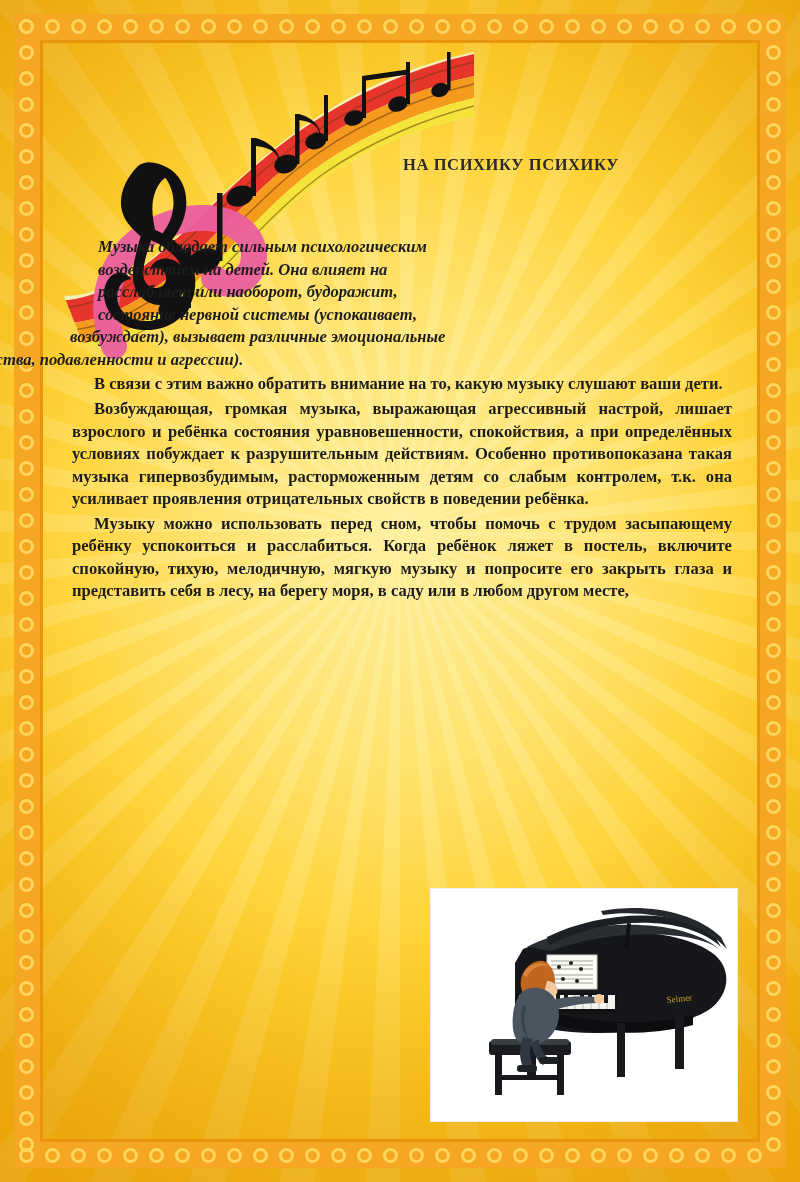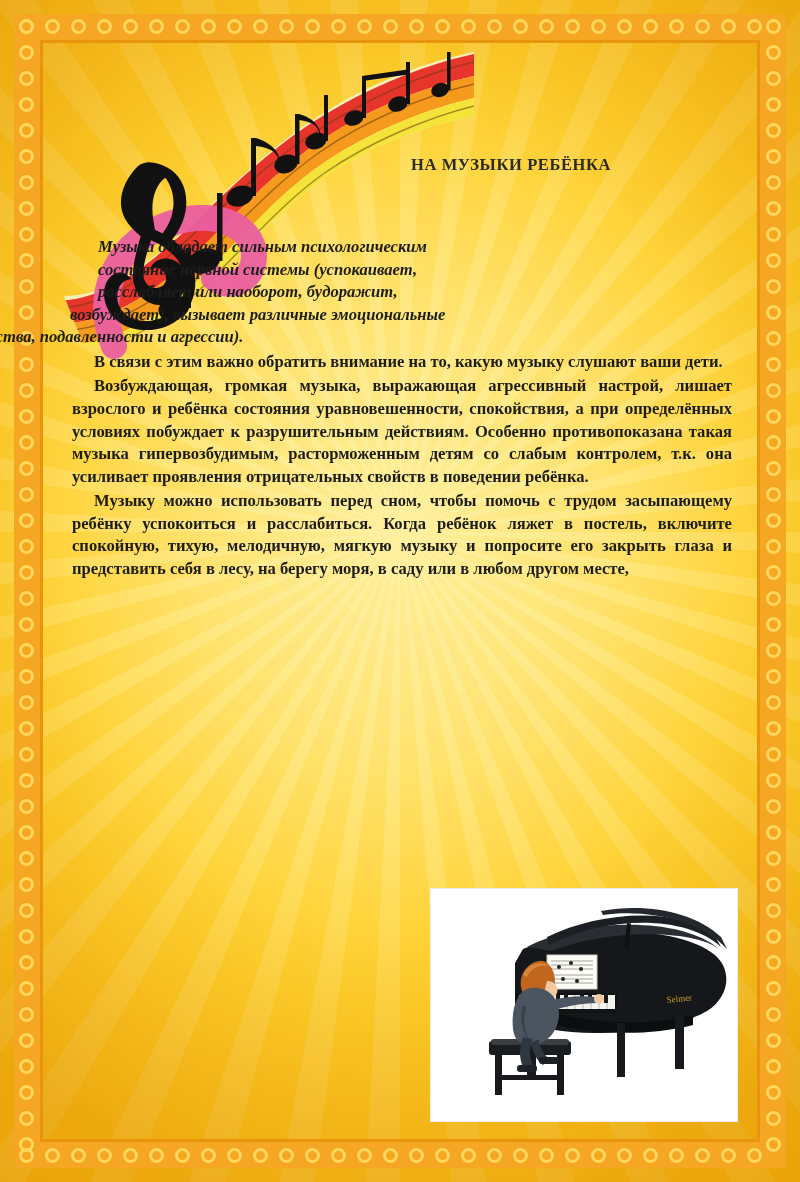--- a/index.html
+++ b/index.html
@@ -390,29 +390,30 @@
           </g>
           <g transform="translate(120,262)">
             <ellipse cx="0" cy="0" rx="16" ry="11.5" transform="rotate(-20)"></ellipse>
             <rect x="12" y="-60" width="5" height="60"></rect>
           </g>
         </g>
       </svg>
     </div>
 
     <div class="title">
-      <div>НА МУЗЫКИ РЕБЁНКА</div>
+      <div>НА ПСИХИКУ ПСИХИКУ</div>
     </div>
 
     <div class="body-text">
 
       <p class="p-lead">
         <span class="ln w1">Музыка обладает сильным психологическим</span>
+        <span class="ln">воздействием на детей. Она влияет на</span>
+        <span class="ln">расслабляет или наоборот, будоражит,</span>
         <span class="ln">состояние нервной системы (успокаивает,</span>
-        <span class="ln">расслабляет или наоборот, будоражит,</span>
         <span class="ln" style="margin-left:-28px">возбуждает), вызывает различные эмоциональные</span>
         <span class="ln" style="margin-left:-168px">беспокойства, подавленности и агрессии).</span>
       </p>
 
       <p class="p-norm">В связи с этим важно обратить внимание на то, какую музыку слушают ваши дети.</p>
       <p class="p-norm">Возбуждающая, громкая музыка, выражающая агрессивный настрой, лишает взрослого и ребёнка состояния уравновешенности, спокойствия, а при определённых условиях побуждает к разрушительным действиям. Особенно противопоказана такая музыка гипервозбудимым, расторможенным детям со слабым контролем, т.к. она усиливает проявления отрицательных свойств в поведении ребёнка.</p>
       <p class="p-norm">Музыку можно использовать перед сном, чтобы помочь с трудом засыпающему ребёнку успокоиться и расслабиться. Когда ребёнок ляжет в постель, включите спокойную, тихую, мелодичную, мягкую музыку и попросите его закрыть глаза и представить себя в лесу, на берегу моря, в саду или в любом другом месте,</p>
     </div>
 
     <div class="piano-wrap">

